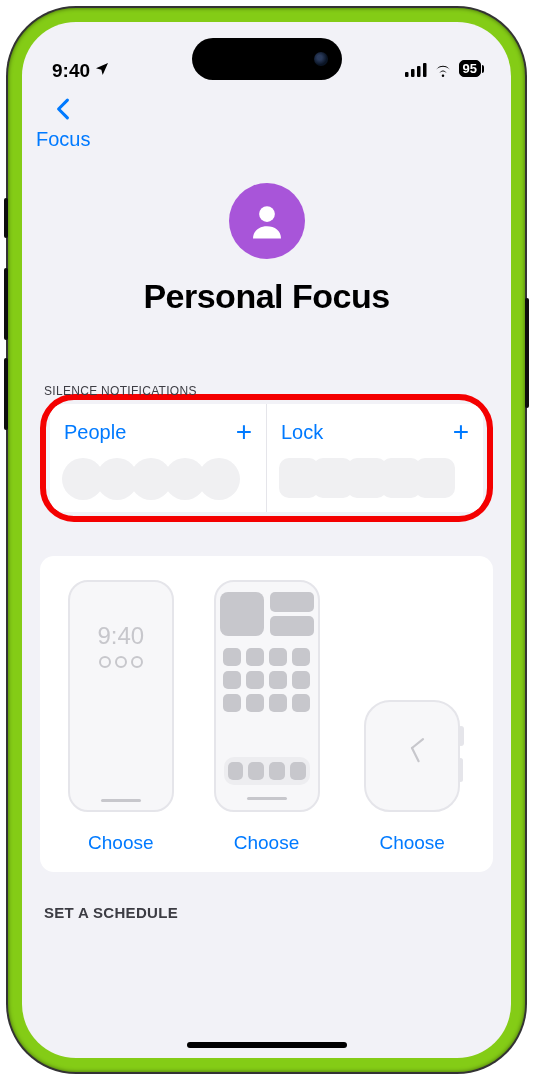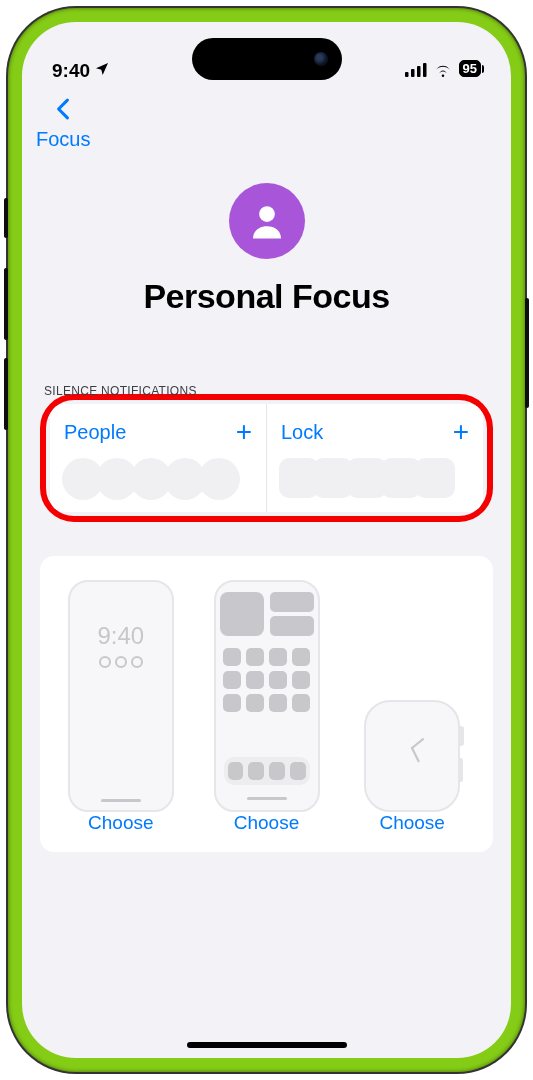--- a/index.html
+++ b/index.html
@@ -167,21 +167,21 @@
 
     .mini-watch {
       width: 96px; height: 112px; border-radius: 26px;
       display: flex; align-items: center; justify-content: center;
       position: relative;
     }
     .watch-face { color: #c7c7cc; font-size: 34px; font-weight: 300; transform: translateY(-4px); }
     .watch-crown { position: absolute; right: -6px; top: 24px; width: 6px; height: 20px; background: #e5e5ea; border-radius: 3px; }
     .watch-btn { position: absolute; right: -5px; top: 56px; width: 5px; height: 24px; background: #e5e5ea; border-radius: 3px; }
 
-    .choose-btn { color: #007aff; font-size: 19px; margin-top: 0; }
+    .choose-btn { color: #007aff; font-size: 19px; margin-top: 20px; }
 
     .set-schedule { margin-top: 32px; padding: 0 4px; text-transform: uppercase; font-size: 15px; color: #3c3c43; font-weight: 600; letter-spacing: 0.3px; }
 
     .home-indicator {
       position: absolute; bottom: 10px; left: 50%; transform: translateX(-50%);
       width: 160px; height: 6px; background: #000; border-radius: 4px;
     }
   </style>
 </head>
 <body>
@@ -346,19 +346,20 @@
                   <line x1="20" y1="20" x2="26" y2="32"></line>
                 </svg>
               </div>
             </div>
             <div class="choose-btn">Choose</div>
           </div>
 
         </div>
       </div>
 
+      <div class="set-schedule">SET A SCHEDULE</div>
 
     </div>
 
     <div class="home-indicator"></div>
 
   </div>
 </div>
 
 </body></html>

